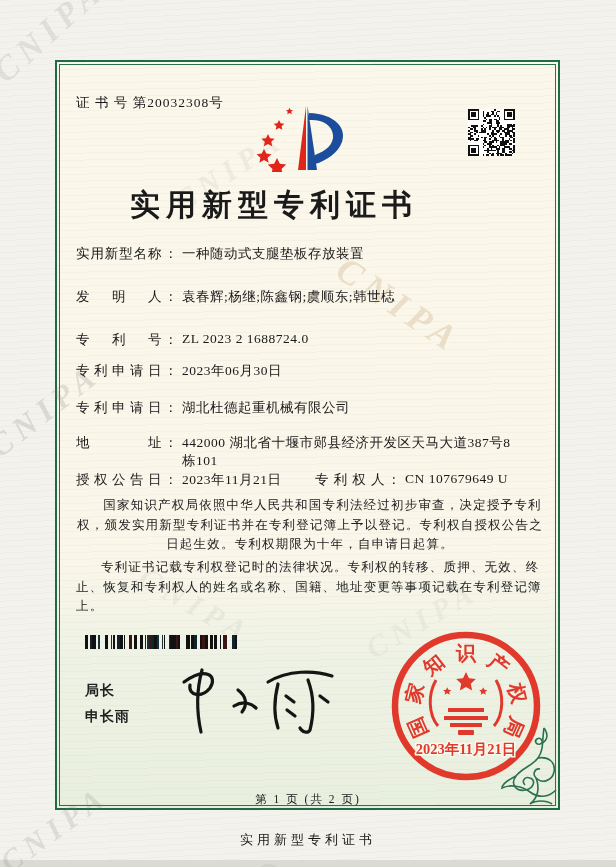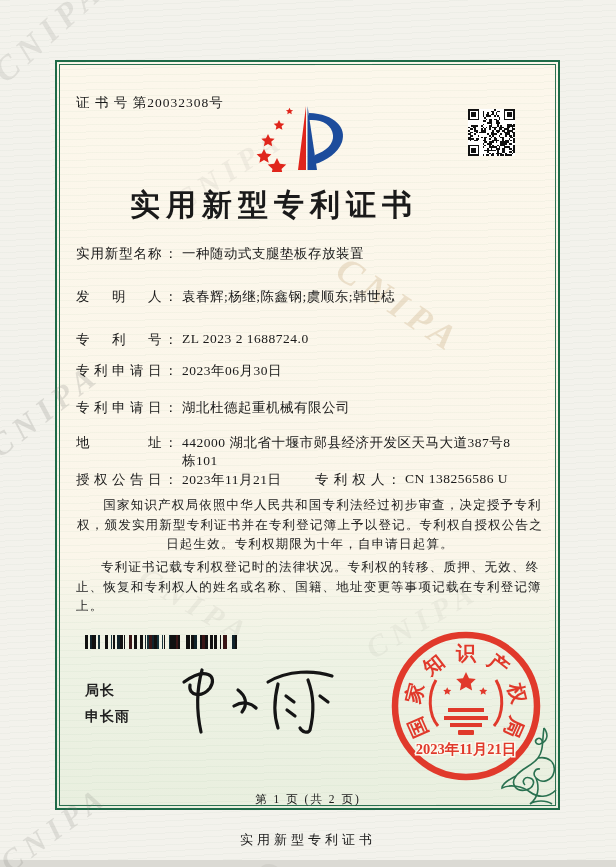--- a/index.html
+++ b/index.html
@@ -413,21 +413,21 @@
 <div class="field" style="top:399px;">
   <span class="flabel">专利申请日</span><span class="fcolon">：</span><span class="fvalue">湖北杜德起重机械有限公司</span>
 </div>
 <div class="field" style="top:434px;">
   <span class="flabel">地址</span><span class="fcolon">：</span><span class="fvalue wrap">442000 湖北省十堰市郧县经济开发区天马大道387号8栋101</span>
 </div>
 <div class="field" style="top:471px;">
   <span class="flabel">授权公告日</span><span class="fcolon">：</span><span class="fvalue">2023年11月21日</span>
 </div>
 <div class="field2" style="top:471px;">
-  <span class="flabel">专利权人</span><span class="fcolon">：</span><span class="fvalue">CN 138256586 U</span>
+  <span class="flabel">专利权人</span><span class="fcolon">：</span><span class="fvalue">CN 107679649 U</span>
 </div>
 
 <div class="para" style="top:496px;text-align:center;">国家知识产权局依照中华人民共和国专利法经过初步审查，决定授予专利权，颁发实用新型专利证书并在专利登记簿上予以登记。专利权自授权公告之日起生效。专利权期限为十年，自申请日起算。</div>
 <div class="para" style="top:558px;">专利证书记载专利权登记时的法律状况。专利权的转移、质押、无效、终止、恢复和专利权人的姓名或名称、国籍、地址变更等事项记载在专利登记簿上。</div>
 
 <div class="barcode" id="barcode">
     <span style="width: 1px; background: rgb(17, 17, 17);"></span>
     <span style="width: 2px; background: rgb(17, 17, 17);"></span>
     <span style="width: 2px; background: transparent;"></span>
     <span style="width: 1px; background: rgb(17, 35, 43);"></span>

